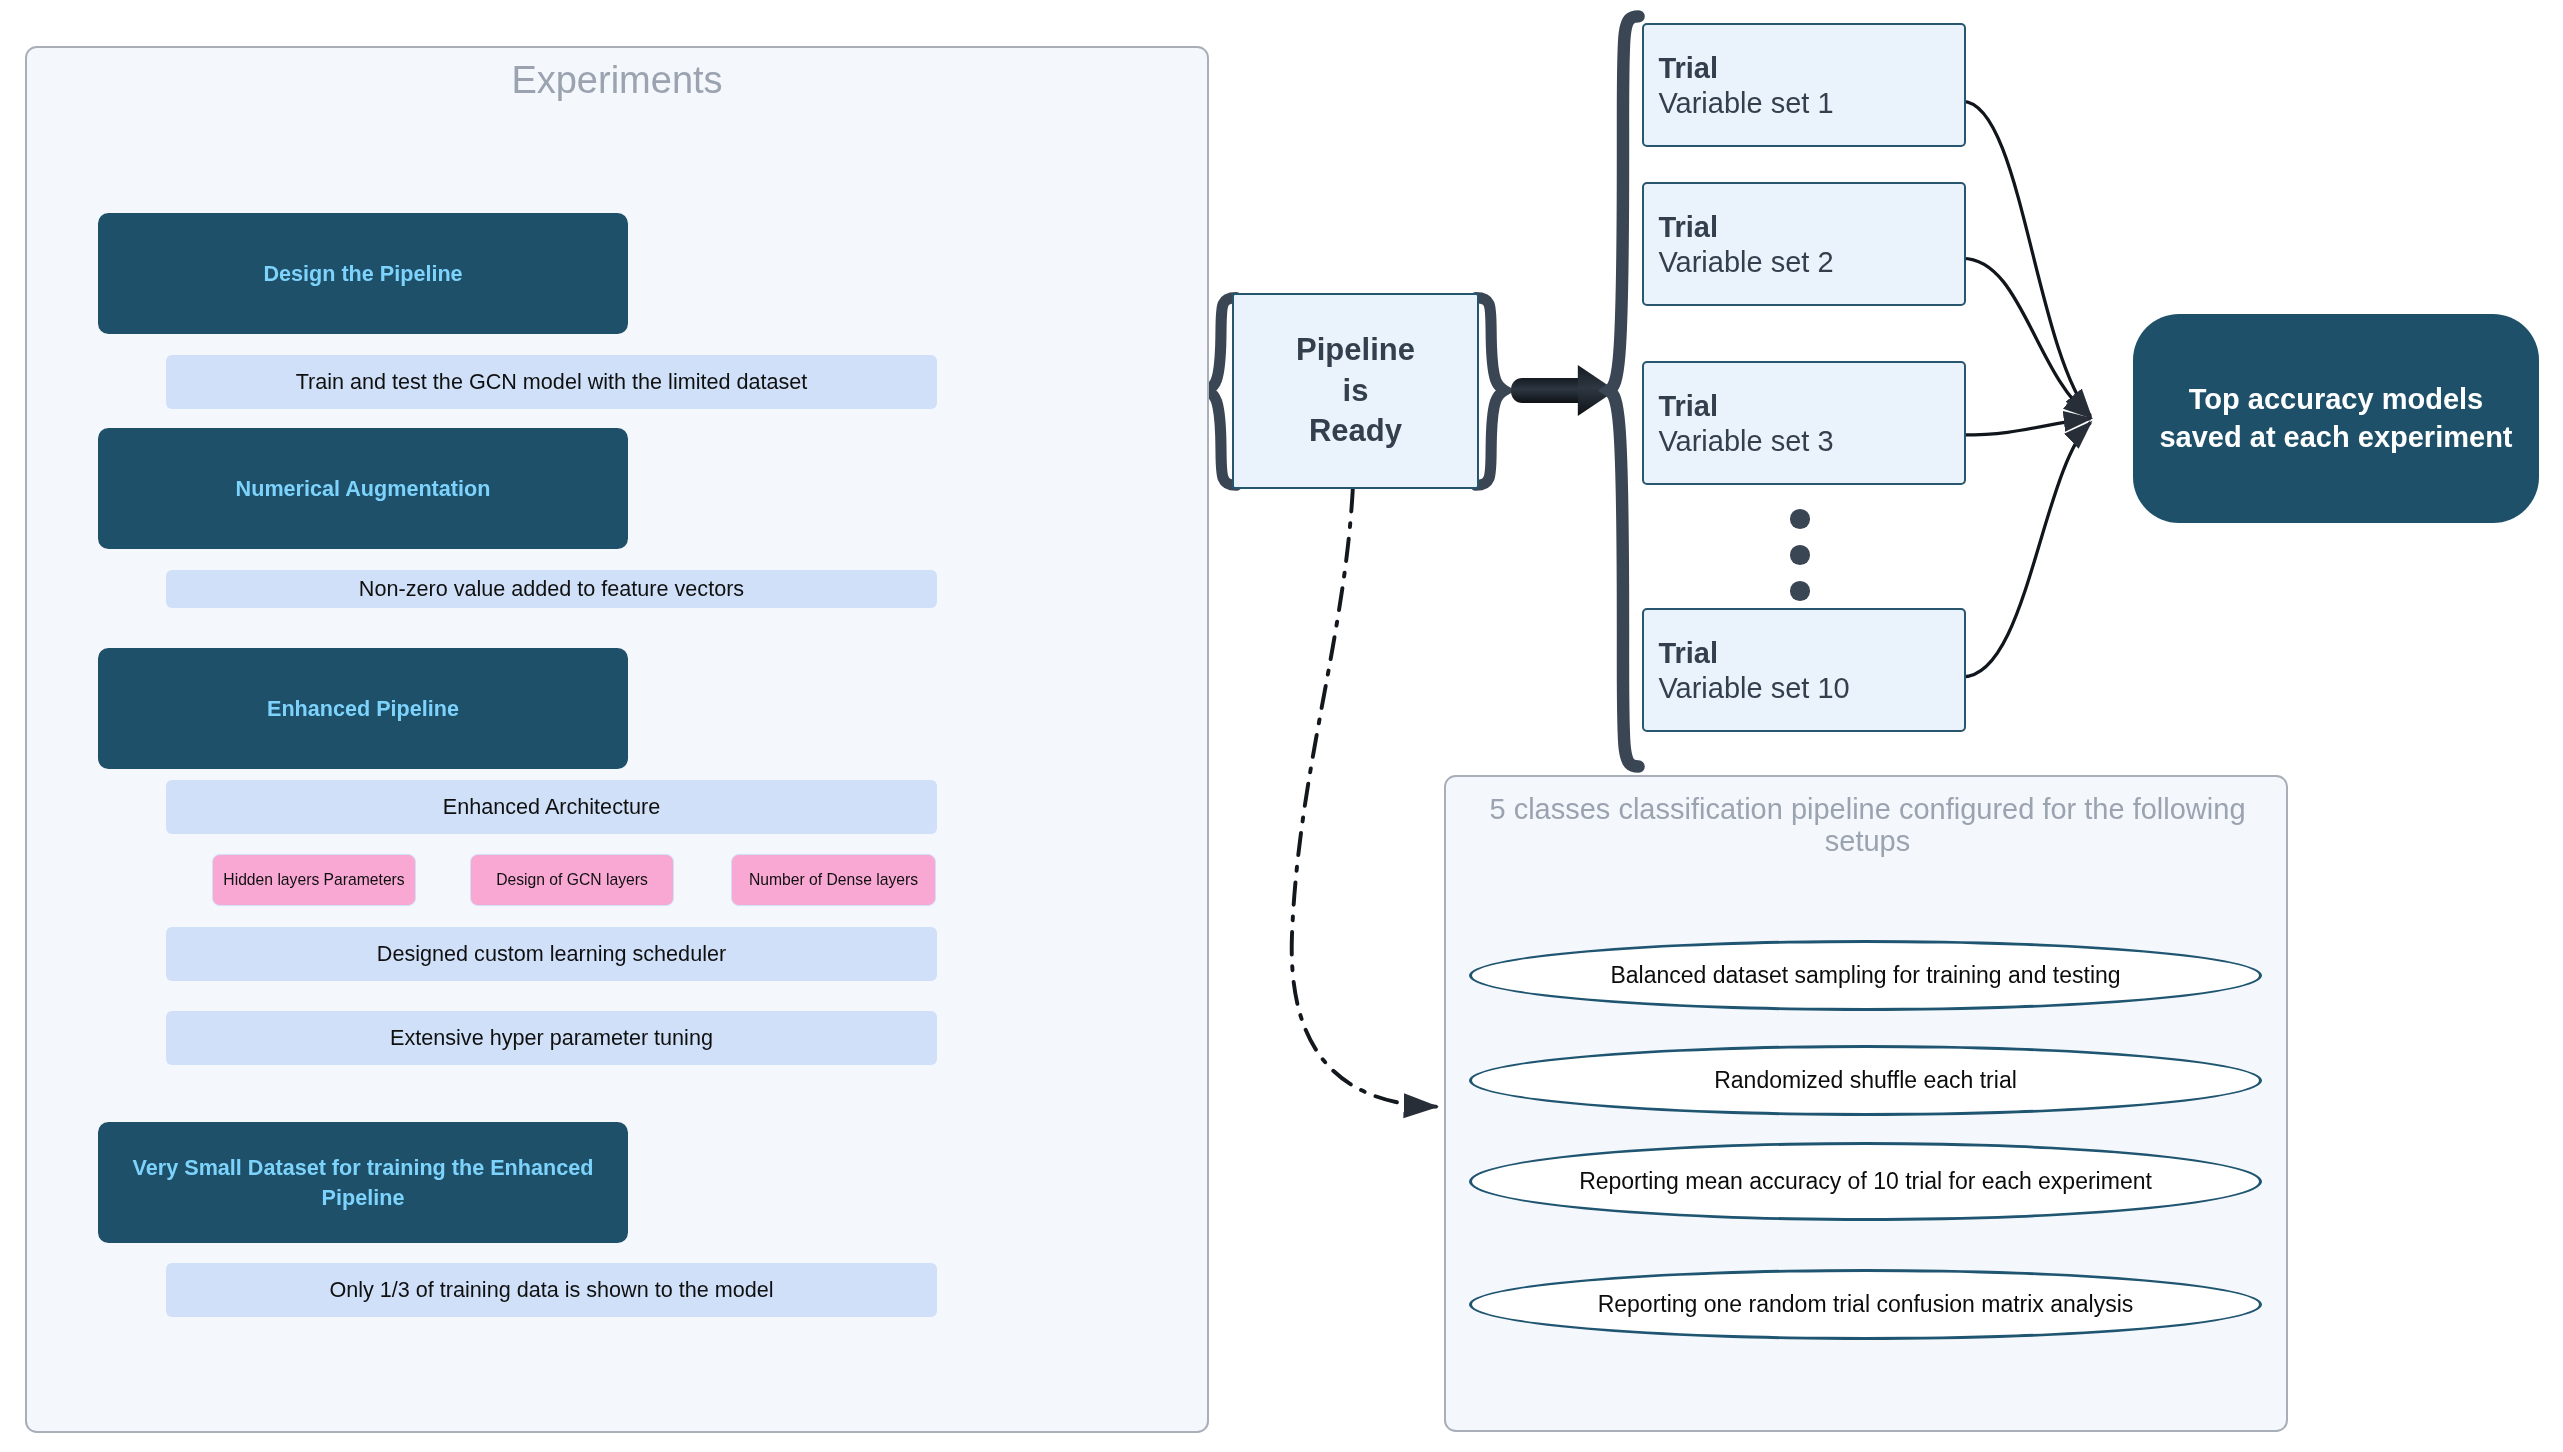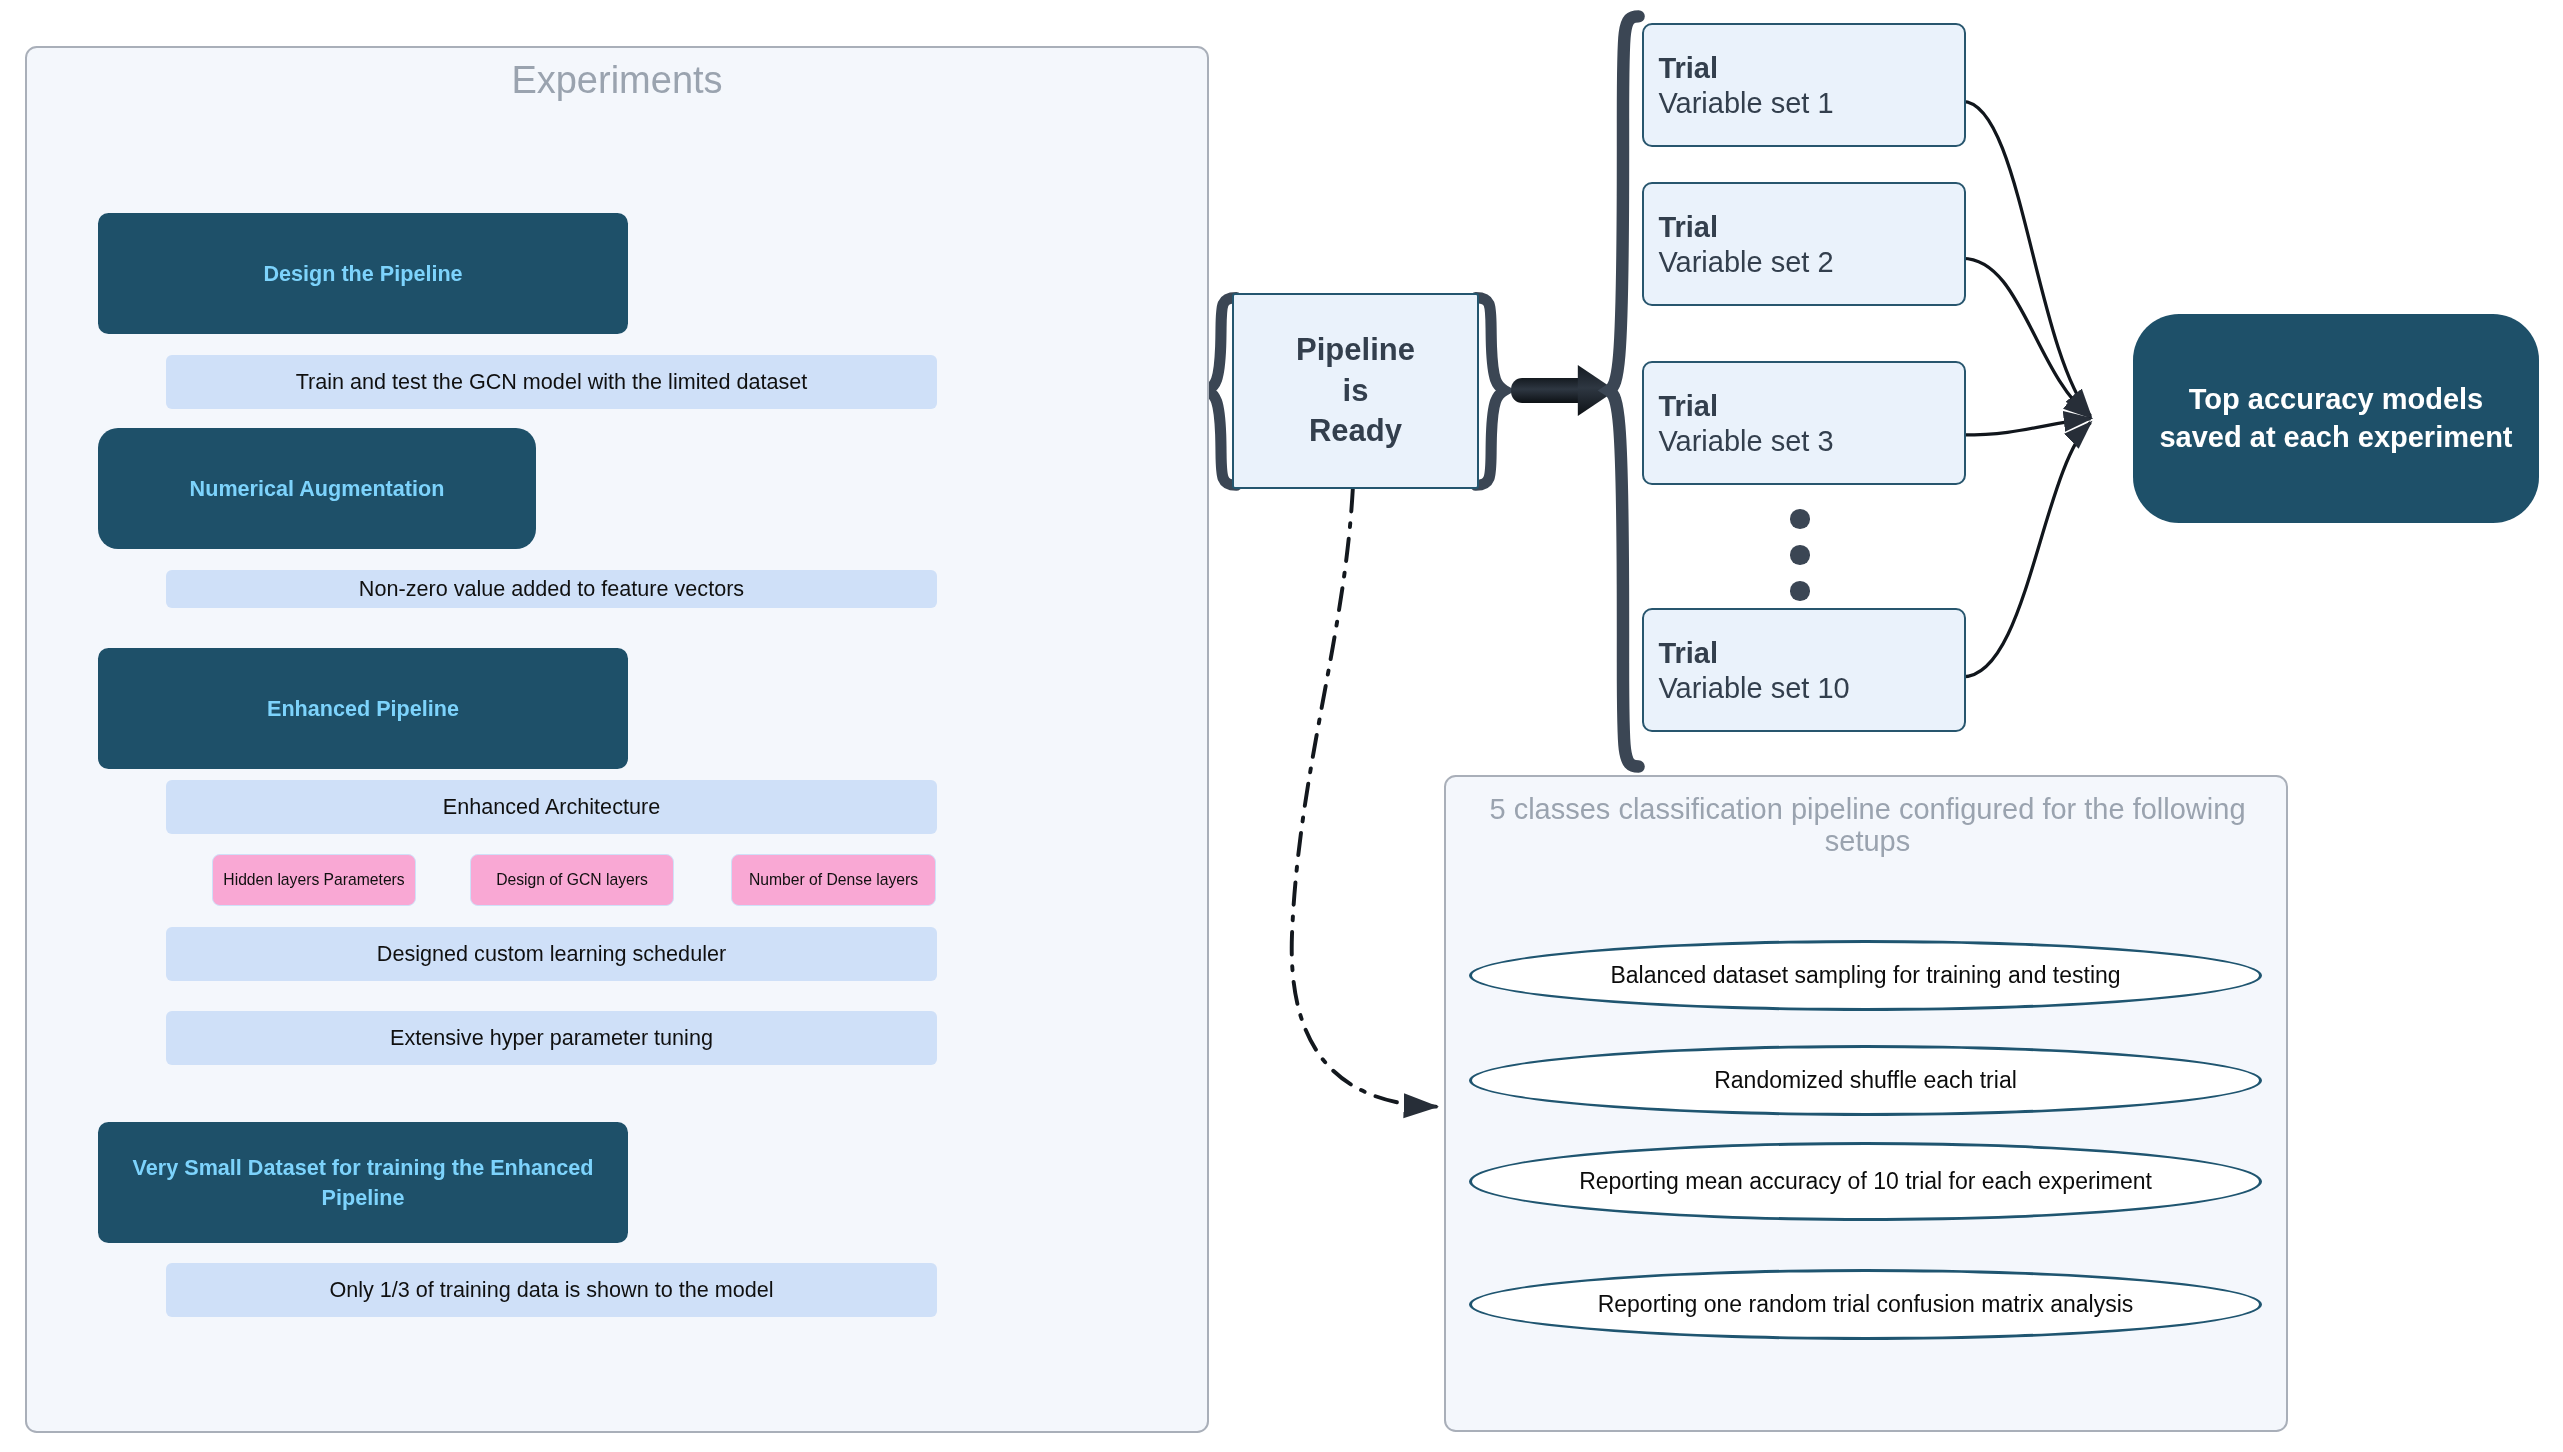--- a/index.html
+++ b/index.html
@@ -73,21 +73,21 @@
     font-weight:bold;
     display:flex;flex-direction:column;align-items:center;justify-content:center;
     text-align:center;
     line-height:1.32;
   }
 
   
   .trial-box{
     background:#eaf2fb;
     border:2.6px solid #28566e;
-    border-radius:10px;
+    border-radius:5px;
     color:#333f4d;
     padding:9.2px 0 6.5px 14.4px;
     display:flex;flex-direction:column;justify-content:center;
     line-height:1.22;
   }
   .trial-title{font-size:29px;font-weight:bold;}
   .trial-sub{font-size:29px;font-weight:400;}
 
   
   .result-pill{
@@ -194,21 +194,21 @@
   </g>
 </svg>
 
 <div class="abs group-box" style="left:25px;top:46px;width:1184px;height:1387px;"></div>
 
 <div class="abs group-title" style="left:25px;top:59px;width:1184px;">Experiments</div>
 
 <div class="abs dark-box" style="left:98px;top:213px;width:530px;height:121px;">Design the Pipeline</div>
 <div class="abs light-bar" style="left:166px;top:355px;width:771px;height:54px;">Train and test the GCN model with the limited dataset</div>
 
-<div class="abs dark-box" style="left:98px;top:428px;width:438px;height:121px;border-radius:20px;">Numerical Augmentation</div>
+<div class="abs dark-box" style="left:98px;top:428px;width:530px;height:121px;">Numerical Augmentation</div>
 <div class="abs light-bar" style="left:166px;top:570px;width:771px;height:38px;">Non-zero value added to feature vectors</div>
 
 <div class="abs dark-box" style="left:98px;top:648px;width:530px;height:121px;">Enhanced Pipeline</div>
 <div class="abs light-bar" style="left:166px;top:780px;width:771px;height:54px;">Enhanced Architecture</div>
 
 <div class="abs mini-box" style="left:212px;top:854px;width:204px;height:52px;">Hidden layers Parameters</div>
 <div class="abs mini-box" style="left:470px;top:854px;width:204px;height:52px;">Design of GCN layers</div>
 <div class="abs mini-box" style="left:731px;top:854px;width:205px;height:52px;">Number of Dense layers</div>
 
 <div class="abs light-bar" style="left:166px;top:927px;width:771px;height:54px;">Designed custom learning scheduler</div>

